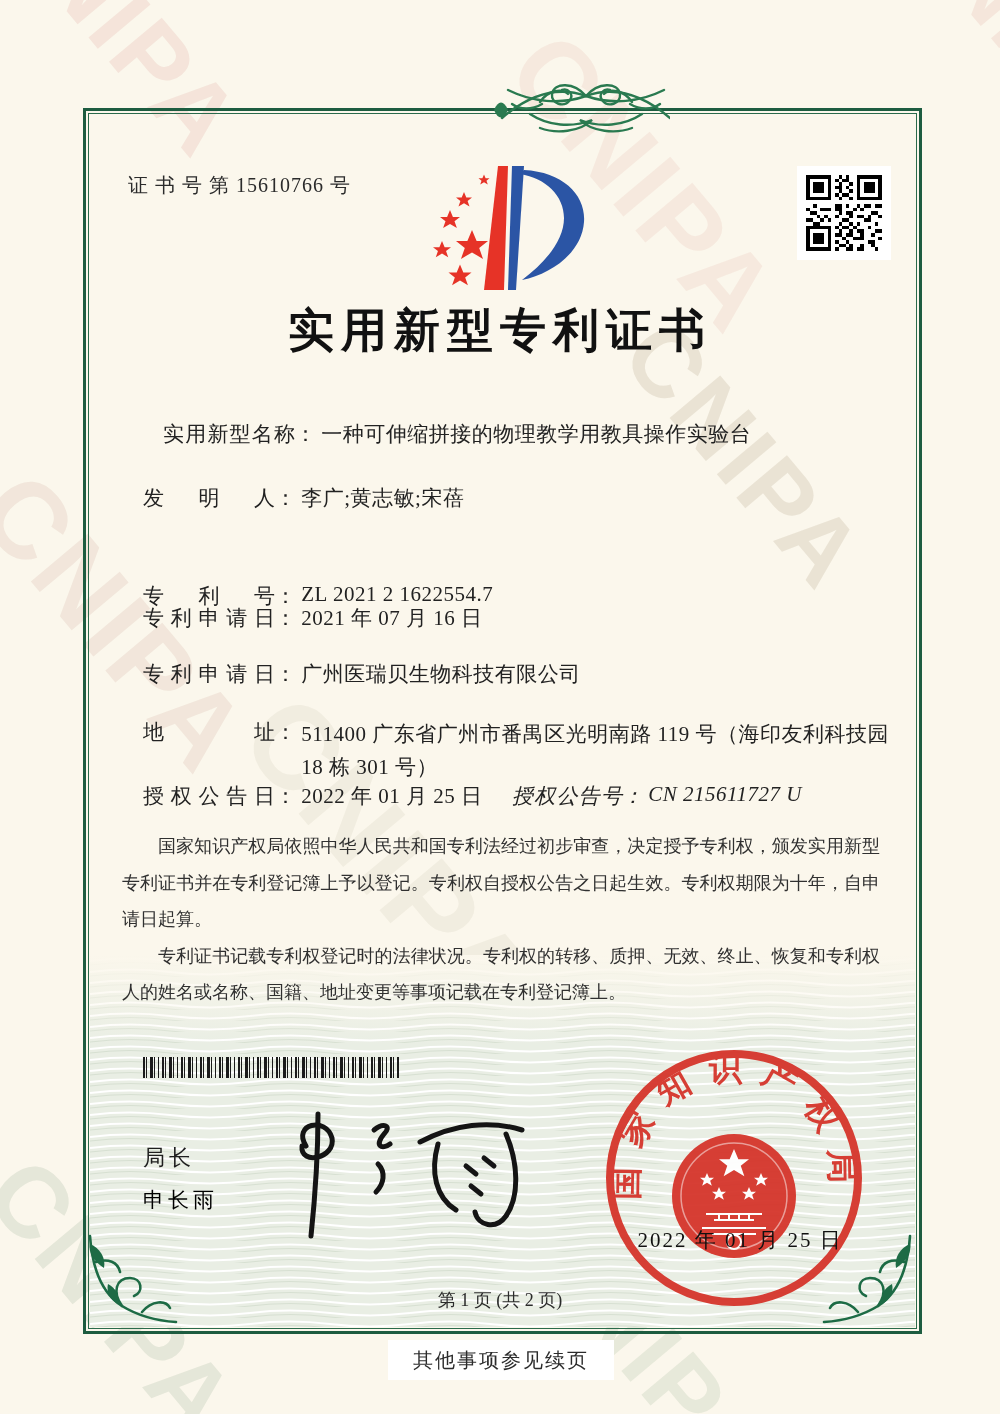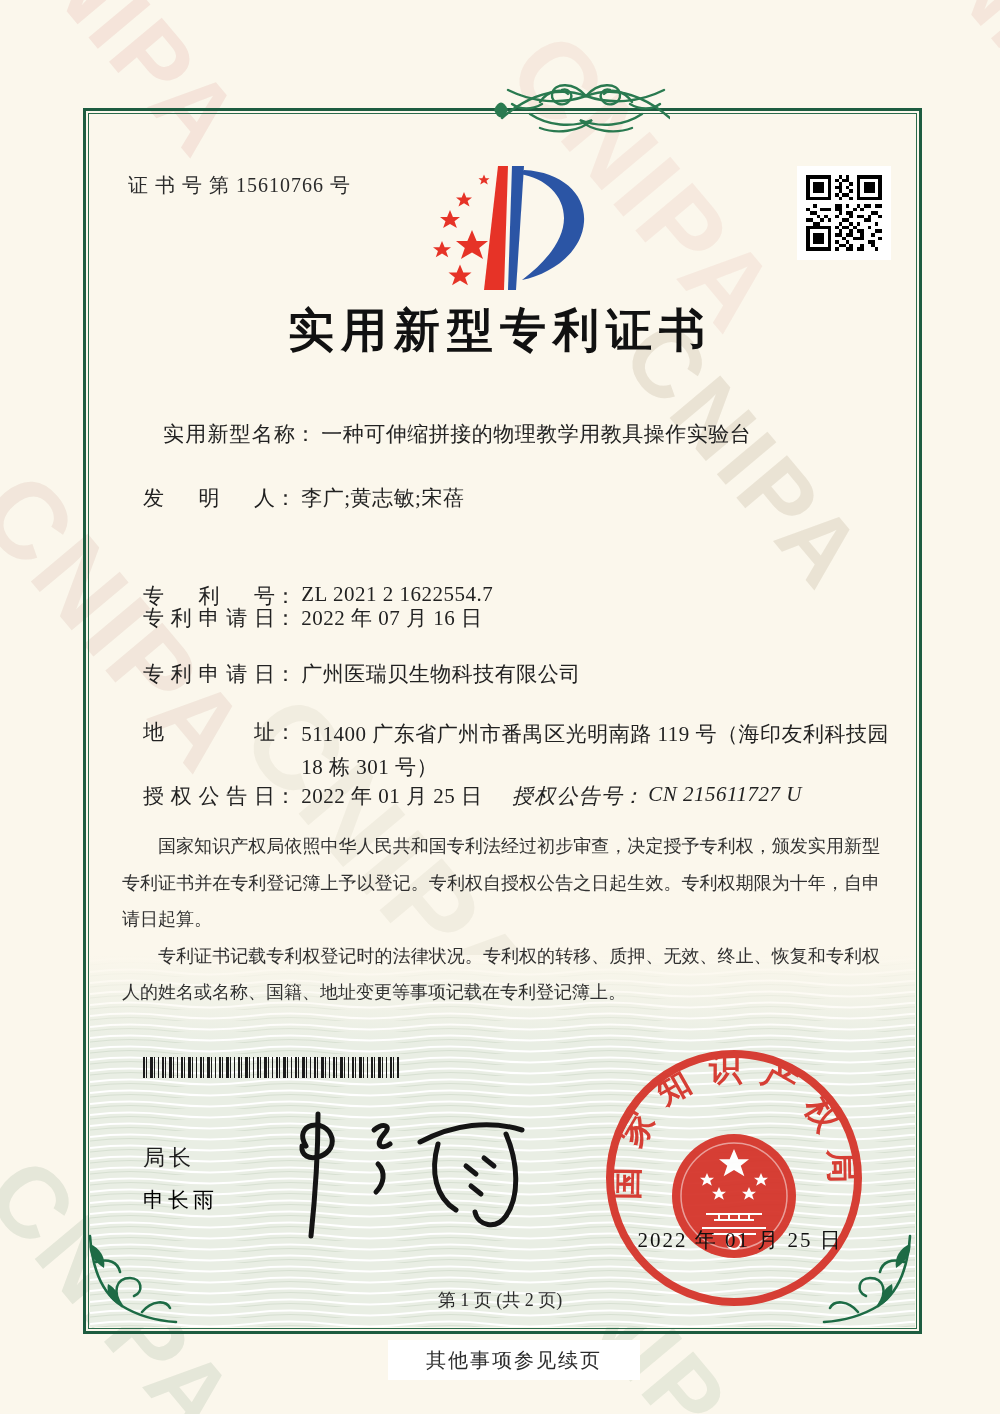--- a/index.html
+++ b/index.html
@@ -48,21 +48,21 @@
   .sig-title{position:absolute;left:143px;top:1143px;font-size:22px;color:#1f1f1f;letter-spacing:4px;}
   .sig-name{position:absolute;left:143px;top:1186px;font-size:21px;color:#000000;letter-spacing:4px;}
   .signature{position:absolute;left:278px;top:1108px;width:265px;height:145px;}
 
   .seal{position:absolute;left:598px;top:1042px;width:272px;height:272px;opacity:.95;}
   .seal-date{position:absolute;left:618px;top:1226px;width:244px;text-align:center;font-size:21px;
       color:#101010;letter-spacing:2px;z-index:5;}
 
   .page-num{position:absolute;left:0;top:1288px;width:100%;text-align:center;font-size:18px;color:#2b2b2b;}
 
-  .cont-note{position:absolute;left:388px;top:1340px;width:252px;height:40px;background:#ffffff;
+  .cont-note{position:absolute;left:388px;top:1340px;width:226px;height:40px;background:#ffffff;
       display:flex;align-items:center;justify-content:center;font-size:20px;color:#2b2b2b;letter-spacing:2px;}
 
   .ornament-top{position:absolute;left:330px;top:80px;width:340px;height:64px;}
   .corner{position:absolute;width:100px;height:100px;}
   .corner.bl{left:80px;top:1232px;}
   .corner.br{left:820px;top:1232px;transform:scaleX(-1);}
 </style>
 </head>
 <body>
 
@@ -187,21 +187,21 @@
   <div class="row" style="top:484px;">
     <span class="flabel">发明人</span><span class="colon">：</span>
     <span class="fvalue">李广;黄志敏;宋蓓</span>
   </div>
   <div class="row" style="top:544px;margin-top:38px;">
     <span class="flabel">专利号</span><span class="colon">：</span>
     <span class="fvalue">ZL 2021 2 1622554.7</span>
   </div>
   <div class="row" style="top:604px;">
     <span class="flabel">专利申请日</span><span class="colon">：</span>
-    <span class="fvalue">2022 年 07 月 16 日</span>
+    <span class="fvalue">2021 年 07 月 16 日</span>
   </div>
   <div class="row" style="top:660px;">
     <span class="flabel">专利申请日</span><span class="colon">：</span>
     <span class="fvalue">广州医瑞贝生物科技有限公司</span>
   </div>
   <div class="row" style="top:718px;">
     <span class="flabel">地址</span><span class="colon">：</span>
     <span class="fvalue wrap">511400 广东省广州市番禺区光明南路 119 号（海印友利科技园 18 栋 301 号）</span>
   </div>
   <div class="row" style="top:782px;">

